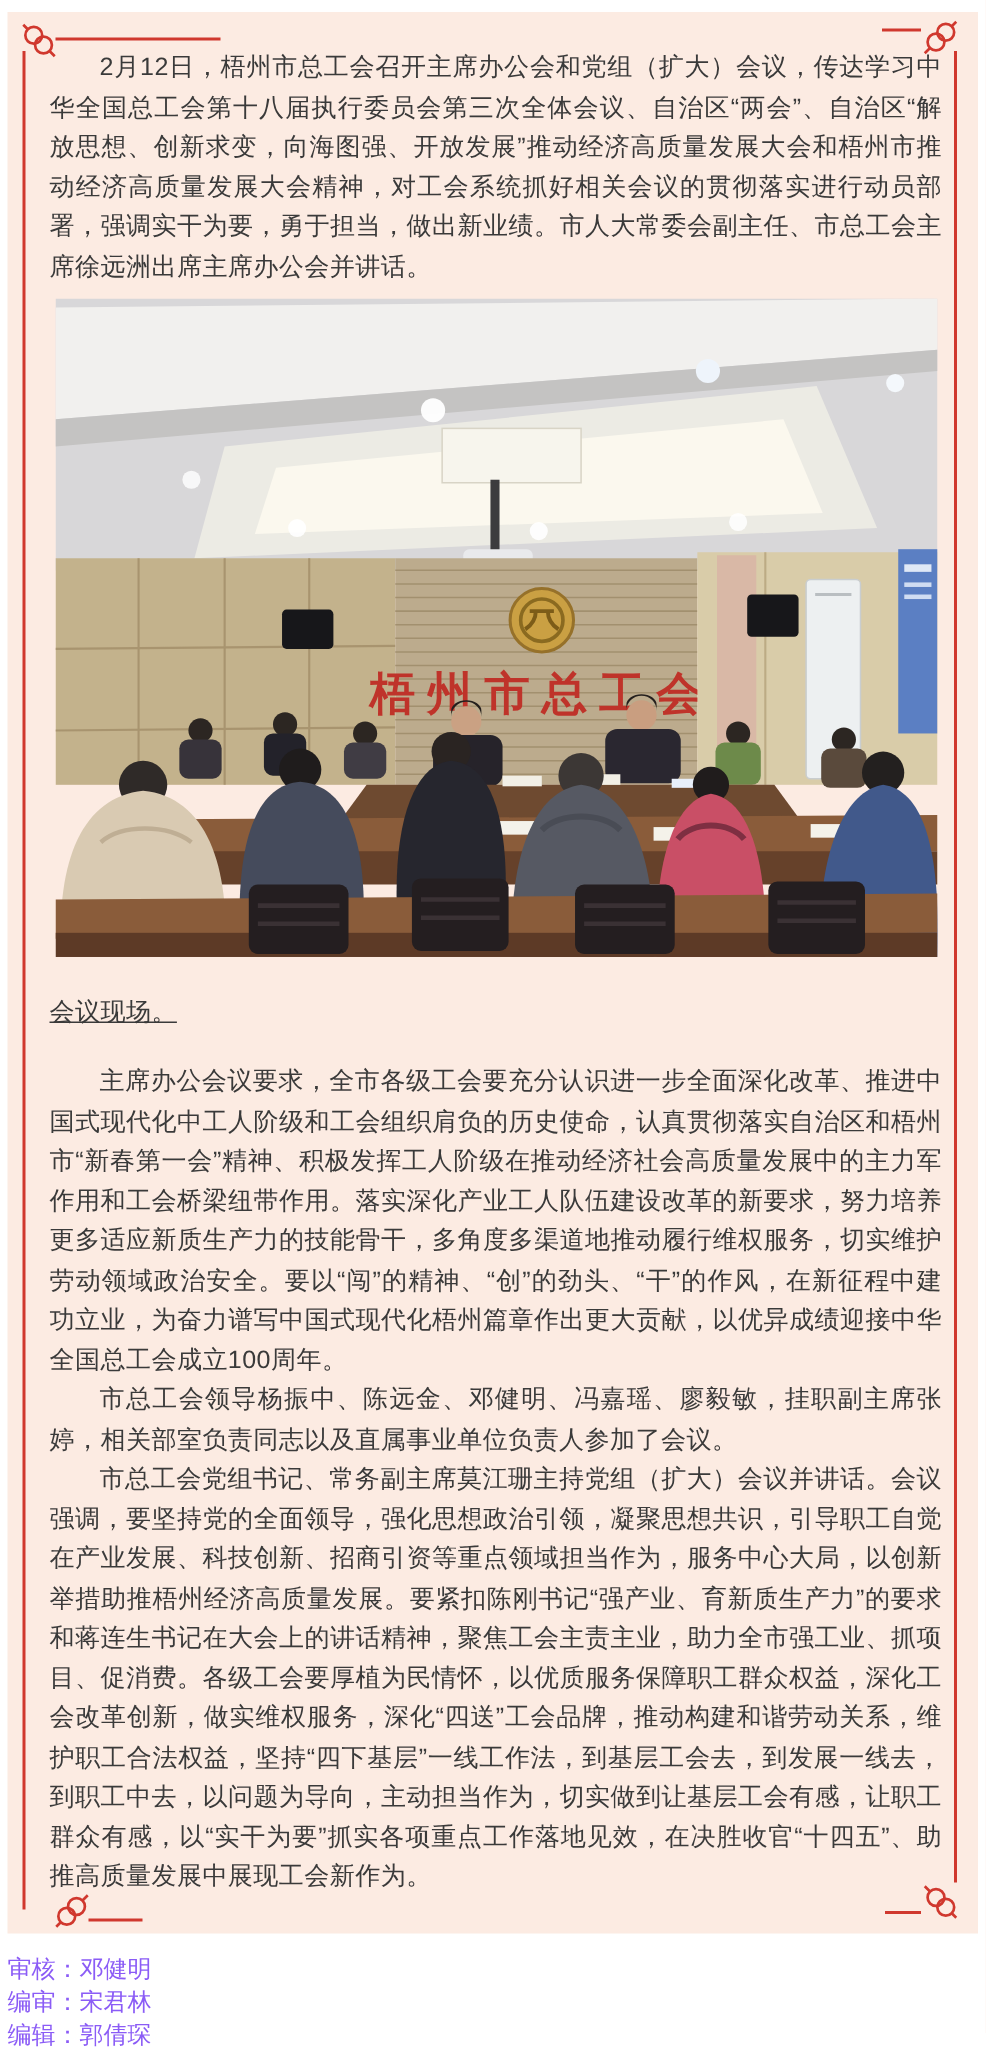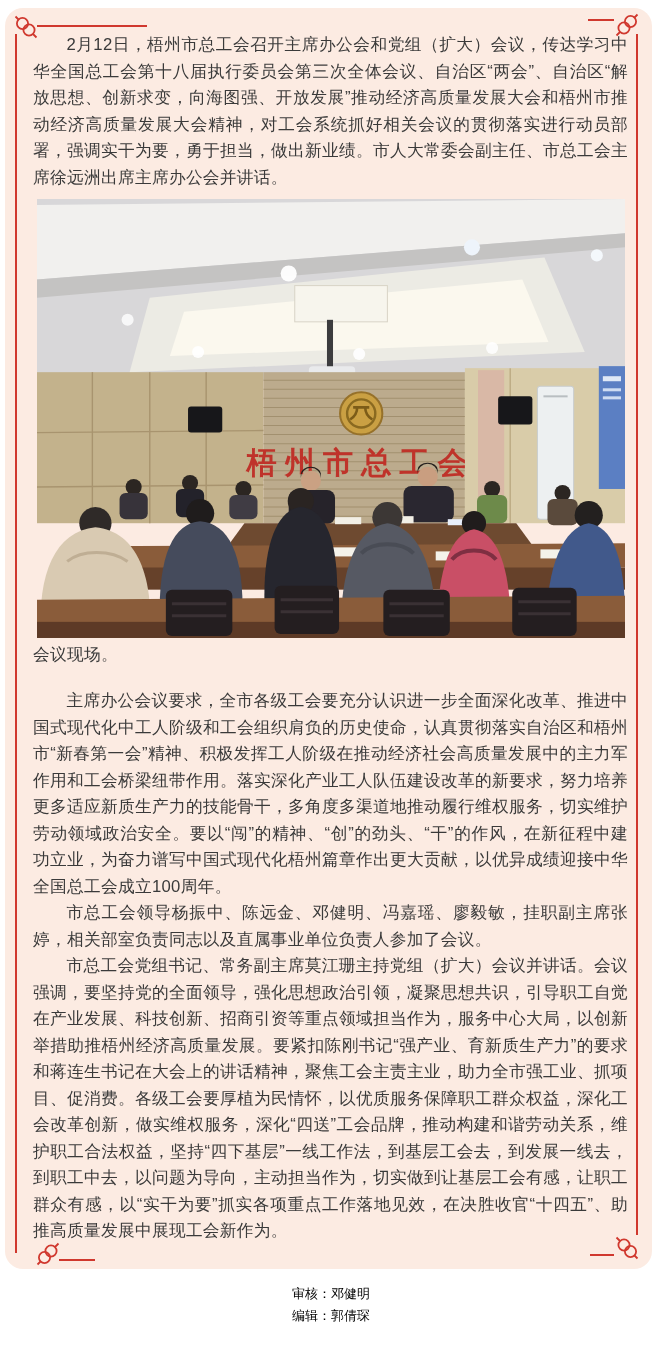--- a/index.html
+++ b/index.html
@@ -8,21 +8,20 @@
     width: 657px;
     font-family: "Liberation Sans", "DejaVu Sans", sans-serif;
     color: #3a3a3a;
   }
   
   .panel {
     position: relative;
     margin: 8px 5px 0 5px;
     background: #fcebe2;
     padding: 24px 24px 24px 28px;
-    border-radius: 18px;
   }
   .vline { position: absolute; width: 2px; background: #d0382e; }
   .vline.left  { left: 10px;  top: 26px; bottom: 16px; }
   .vline.right { right: 14px; top: 26px; bottom: 34px; }
   .hline { position: absolute; height: 2px; background: #d0382e; }
   .hline.tl { left: 32px;  top: 17px;    width: 110px; }
   .hline.tr { right: 38px; top: 11px;    width: 26px;  }
   .hline.bl { left: 54px;  bottom: 8px;  width: 36px;  }
   .hline.br { right: 38px; bottom: 13px; width: 24px;  }
   .knot { position: absolute; width: 26px; height: 26px; }
@@ -35,34 +34,34 @@
     font-size: 16.7px;
     line-height: 26.5px;
     text-align: justify;
     text-indent: 2em;
     color: #3a3a3a;
     letter-spacing: 0.3px;
   }
   .figure { margin: 8px 3px 0 4px; }
   .figure svg { display: block; width: 100%; height: auto; }
   .caption {
-    margin-top: 4px;
+    margin-top: 24px;
     margin-bottom: 20px;
     text-align: center;
     font-size: 15px;
     color: #55a7d5;
     text-indent: 0 !important;
+    text-decoration: underline;
   }
   
   .footer { margin-top: 14px; padding-left: 5px; padding-bottom: 10px; }
   .footer div {
-    font-size: 13px;
+    font-size: 16px;
     line-height: 22px;
-    color: #000000;
-    text-align: center;
+    color: #8b5cf6;
   }
 </style>
 </head>
 <body>
 
 <div class="panel">
 
   <div class="vline left"></div>
   <div class="vline right"></div>
   <div class="hline tl"></div>
@@ -255,14 +254,15 @@
     <p class="caption">会议现场。</p>
 
     <p>主席办公会议要求，全市各级工会要充分认识进一步全面深化改革、推进中国式现代化中工人阶级和工会组织肩负的历史使命，认真贯彻落实自治区和梧州市“新春第一会”精神、积极发挥工人阶级在推动经济社会高质量发展中的主力军作用和工会桥梁纽带作用。落实深化产业工人队伍建设改革的新要求，努力培养更多适应新质生产力的技能骨干，多角度多渠道地推动履行维权服务，切实维护劳动领域政治安全。要以“闯”的精神、“创”的劲头、“干”的作风，在新征程中建功立业，为奋力谱写中国式现代化梧州篇章作出更大贡献，以优异成绩迎接中华全国总工会成立100周年。</p>
     <p>市总工会领导杨振中、陈远金、邓健明、冯嘉瑶、廖毅敏，挂职副主席张婷，相关部室负责同志以及直属事业单位负责人参加了会议。</p>
     <p>市总工会党组书记、常务副主席莫江珊主持党组（扩大）会议并讲话。会议强调，要坚持党的全面领导，强化思想政治引领，凝聚思想共识，引导职工自觉在产业发展、科技创新、招商引资等重点领域担当作为，服务中心大局，以创新举措助推梧州经济高质量发展。要紧扣陈刚书记“强产业、育新质生产力”的要求和蒋连生书记在大会上的讲话精神，聚焦工会主责主业，助力全市强工业、抓项目、促消费。各级工会要厚植为民情怀，以优质服务保障职工群众权益，深化工会改革创新，做实维权服务，深化“四送”工会品牌，推动构建和谐劳动关系，维护职工合法权益，坚持“四下基层”一线工作法，到基层工会去，到发展一线去，到职工中去，以问题为导向，主动担当作为，切实做到让基层工会有感，让职工群众有感，以“实干为要”抓实各项重点工作落地见效，在决胜收官“十四五”、助推高质量发展中展现工会新作为。</p>
   </div>
 </div>
 
 <div class="footer">
   <div>审核：邓健明</div>
+  <div>编审：宋君林</div>
   <div>编辑：郭倩琛</div>
 </div>
 
 </body></html>

